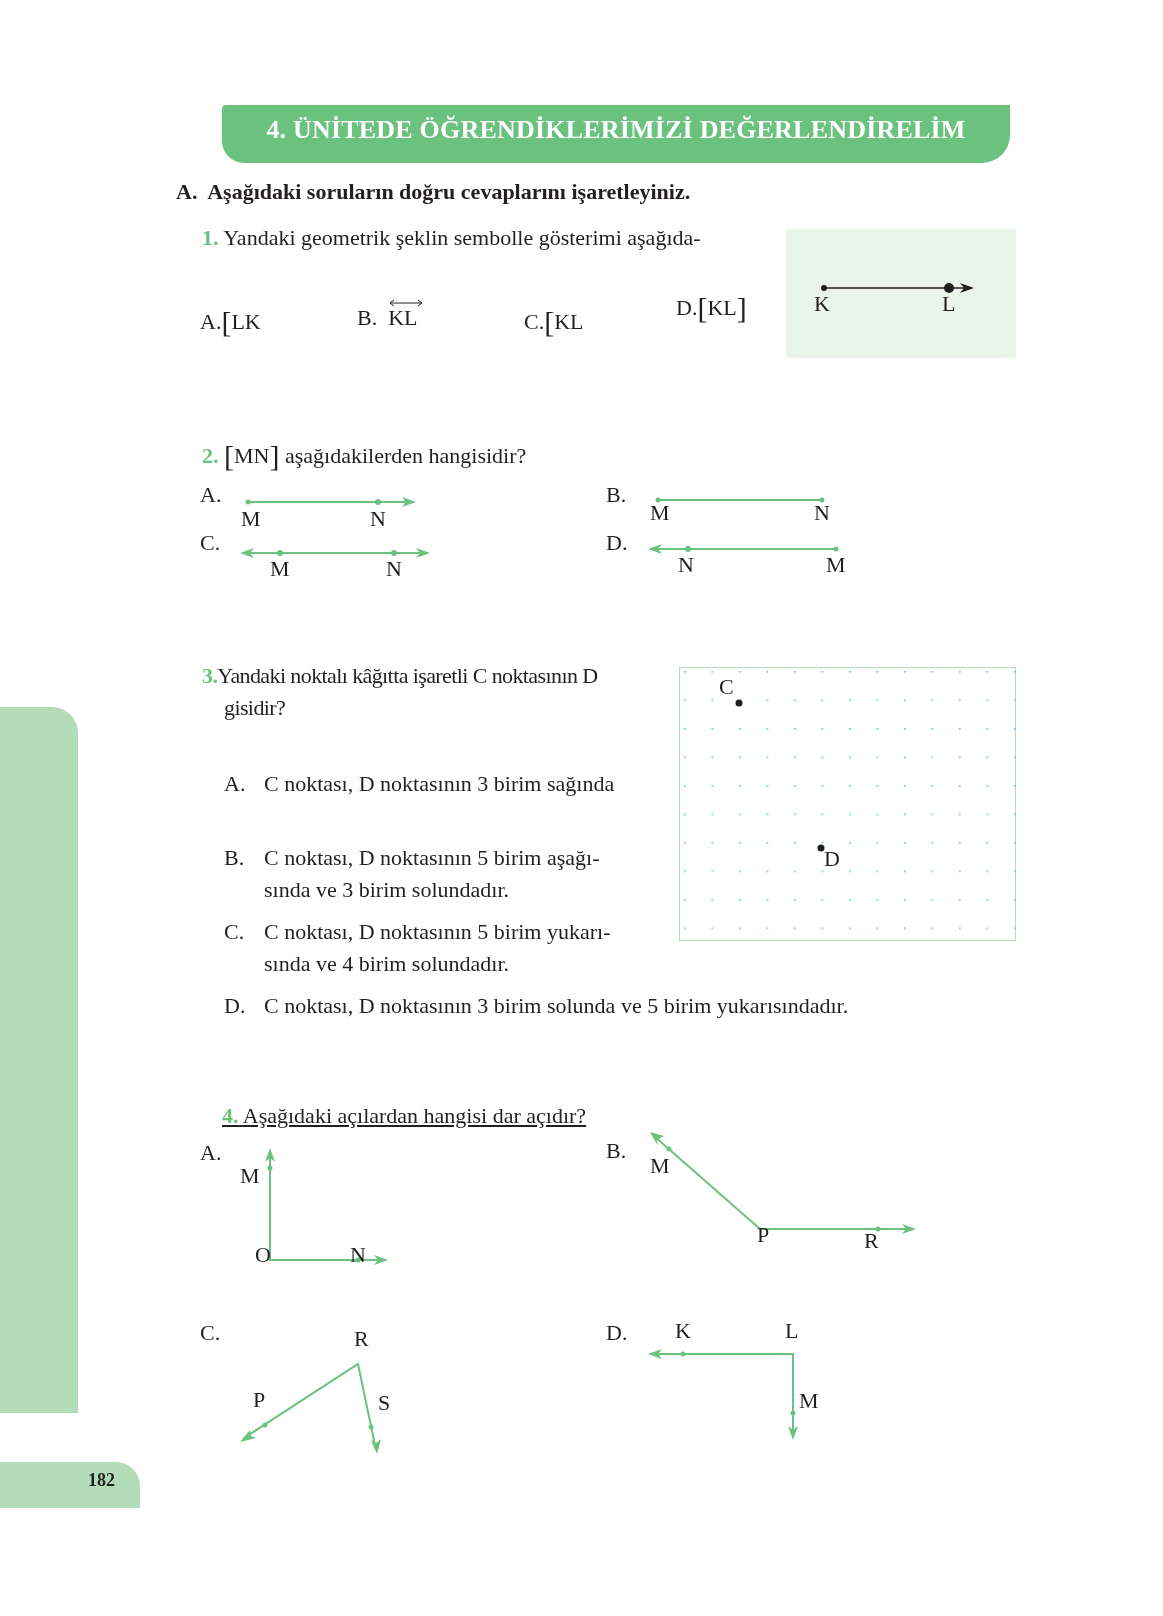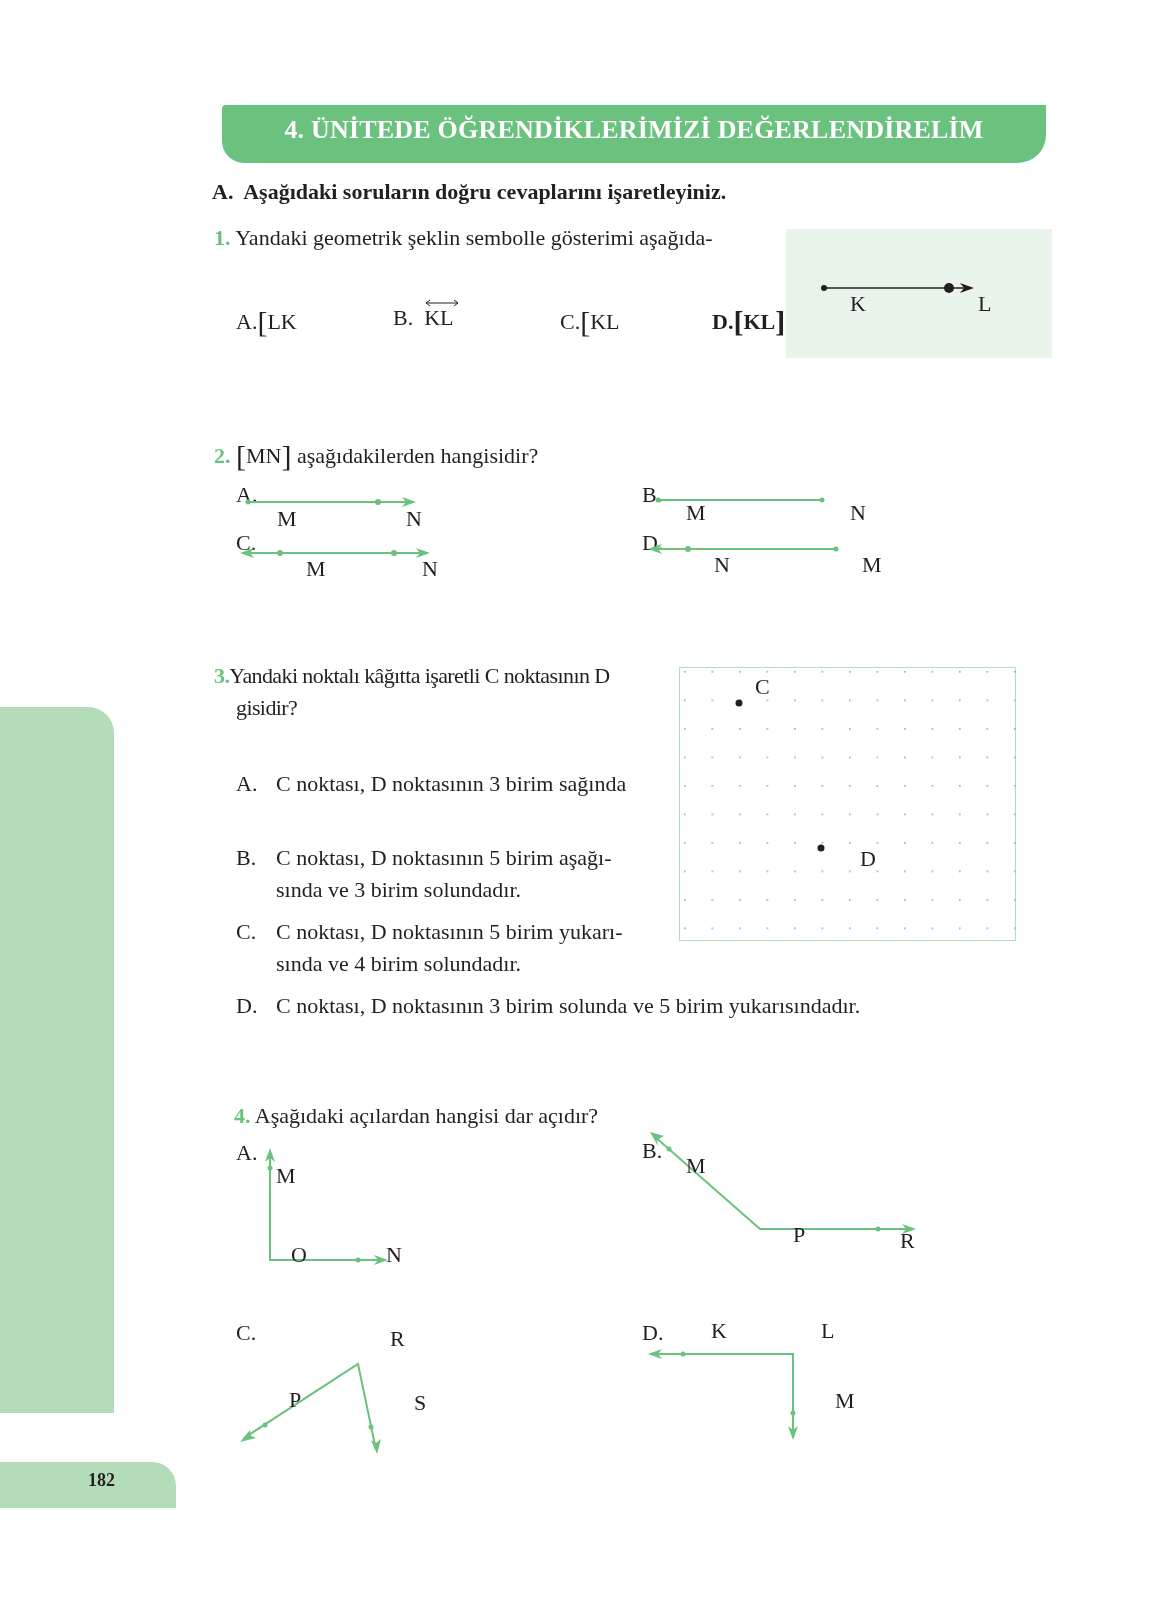--- a/index.html
+++ b/index.html
@@ -1,24 +1,24 @@
 <!DOCTYPE html>
 <html><head>
 <meta charset="utf-8">
 <style>
   html, body { margin:0; padding:0; }
   body { width:1163px; height:1616px; background:#ffffff; position:relative; overflow:hidden;
          font-family:"Liberation Serif", "DejaVu Serif", serif; color:#231f20; }
-  .abs { position:absolute;padding-left:36px; }
+  .abs { position:absolute; }
   .banner { left:222px; top:105px; width:788px; height:58px; background:#6bc17e;
             border-radius:0 0 28px 28px; border-top-left-radius:4px; border-bottom-left-radius:22px; }
   .banner-title { position:absolute; left:0; right:0; top:10px; text-align:center; color:#ffffff;
                   font-weight:bold; font-size:26px; letter-spacing:0.2px; }
   .section-title { left:176px; top:179px; font-weight:bold; font-size:22px; }
-  .q-text { font-size:22px; line-height:32px; }
+  .q-text { font-size:22px; line-height:32px;margin-left:24px; }
   .qnum { color:#6bc17e; font-weight:bold; }
   .opt { font-size:22px; }
   .label { font-size:22px; }
   .side-tab { left:0; top:707px; width:78px; height:706px; background:#b3dcb8; border-top-right-radius:26px; }
   .page-tab { left:0; top:1462px; width:140px; height:46px; background:#b3dcb8; border-top-right-radius:24px; }
   .page-num { position:absolute; left:88px; top:8px; font-weight:bold; font-size:18px; }
   .figbox1 { left:786px; top:229px; width:230px; height:129px; background:#e9f4ea; }
   .grid-box { left:679px; top:667px; width:337px; height:274px; border:1.5px solid #b7dcbc; box-sizing:border-box; }
   svg { position:absolute; overflow:visible; }
 </style>
@@ -54,21 +54,21 @@
       <line x1="2" y1="4" x2="34" y2="4" stroke="#231f20" stroke-width="1"></line>
       <polyline points="6,1 2,4 6,7" fill="none" stroke="#231f20" stroke-width="1"></polyline>
       <polyline points="30,1 34,4 30,7" fill="none" stroke="#231f20" stroke-width="1"></polyline>
     </svg>
     <span>KL</span>
   </span>
 </div>
 <div class="abs opt" style="left:524px; top:305px;">
   <span>C.</span><span style="font-size:30px; vertical-align:-3px;">[</span><span>KL</span>
 </div>
-<div class="abs opt" style="left:676px; top:305px;font-weight:bold;">
+<div class="abs opt" style="left:676px; top:291px;">
   <span>D.</span><span style="font-size:30px; vertical-align:-3px;">[</span><span>KL</span><span style="font-size:30px; vertical-align:-3px;">]</span>
 </div>
 
 <div class="abs figbox1">
   <svg width="230" height="129" style="left:0; top:0;">
     <line x1="38" y1="59" x2="182" y2="59" stroke="#231f20" stroke-width="1.5"></line>
     <polygon points="174,54 188,59 174,64 178,59" fill="#231f20"></polygon>
     <circle cx="38" cy="59" r="3" fill="#231f20"></circle>
     <circle cx="163" cy="59" r="5" fill="#231f20"></circle>
   </svg>
@@ -158,21 +158,21 @@
       </pattern>
     </defs>
     <rect x="0" y="0" width="337" height="274" fill="url(#dots)"></rect>
     <circle cx="59" cy="35" r="3.5" fill="#231f20"></circle>
     <circle cx="141" cy="180" r="3.5" fill="#231f20"></circle>
   </svg>
   <span class="abs label" style="left:39px; top:6px;">C</span>
   <span class="abs label" style="left:144px; top:178px;">D</span>
 </div>
 
-<div class="abs q-text" style="left:198px; top:1100px;">
+<div class="abs q-text" style="left:198px; top:1100px;text-decoration:underline;">
   <span class="qnum">4.</span>
   <span>Aşağıdaki açılardan hangisi dar açıdır?</span>
 </div>
 
 <div class="abs opt" style="left:200px; top:1140px;">
   <span>A.</span>
 </div>
 <svg width="140" height="130" style="left:262px; top:1148px;">
   <polyline points="8,6 8,112 120,112" fill="none" stroke="#6bc17e" stroke-width="2"></polyline>
   <polygon points="3,14 8,0 13,14 8,10" fill="#6bc17e"></polygon>

